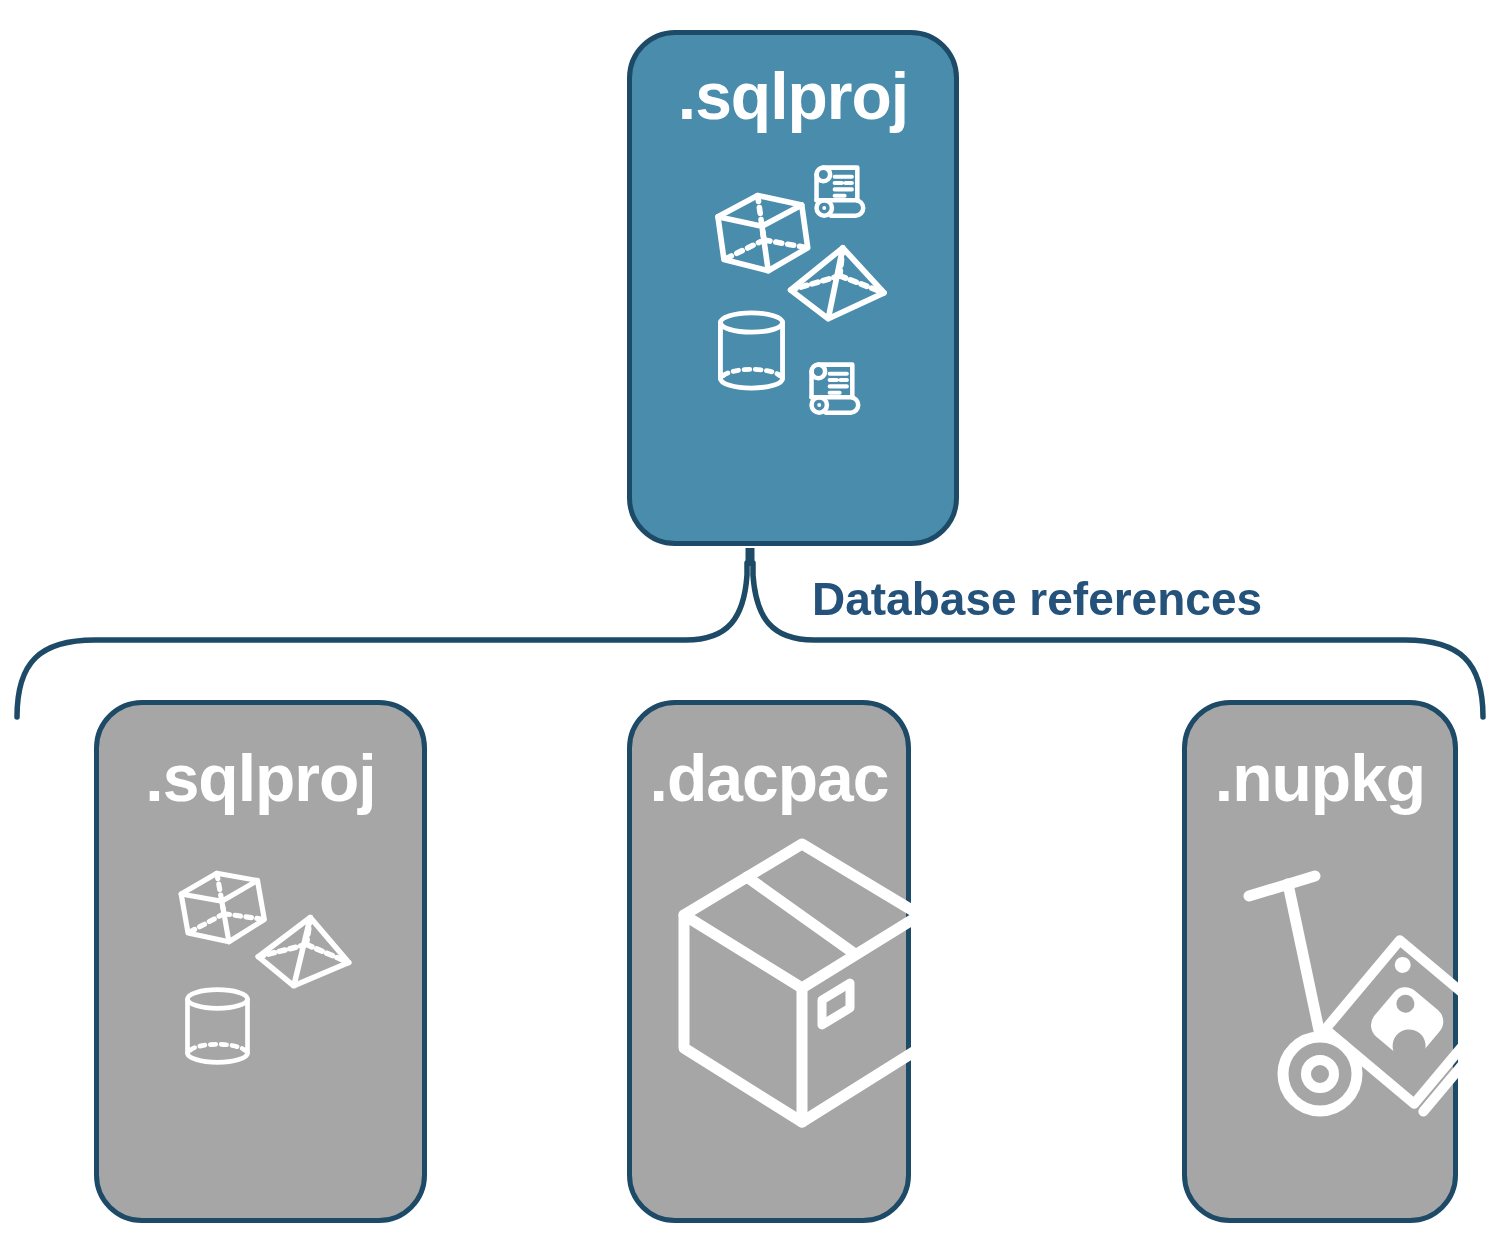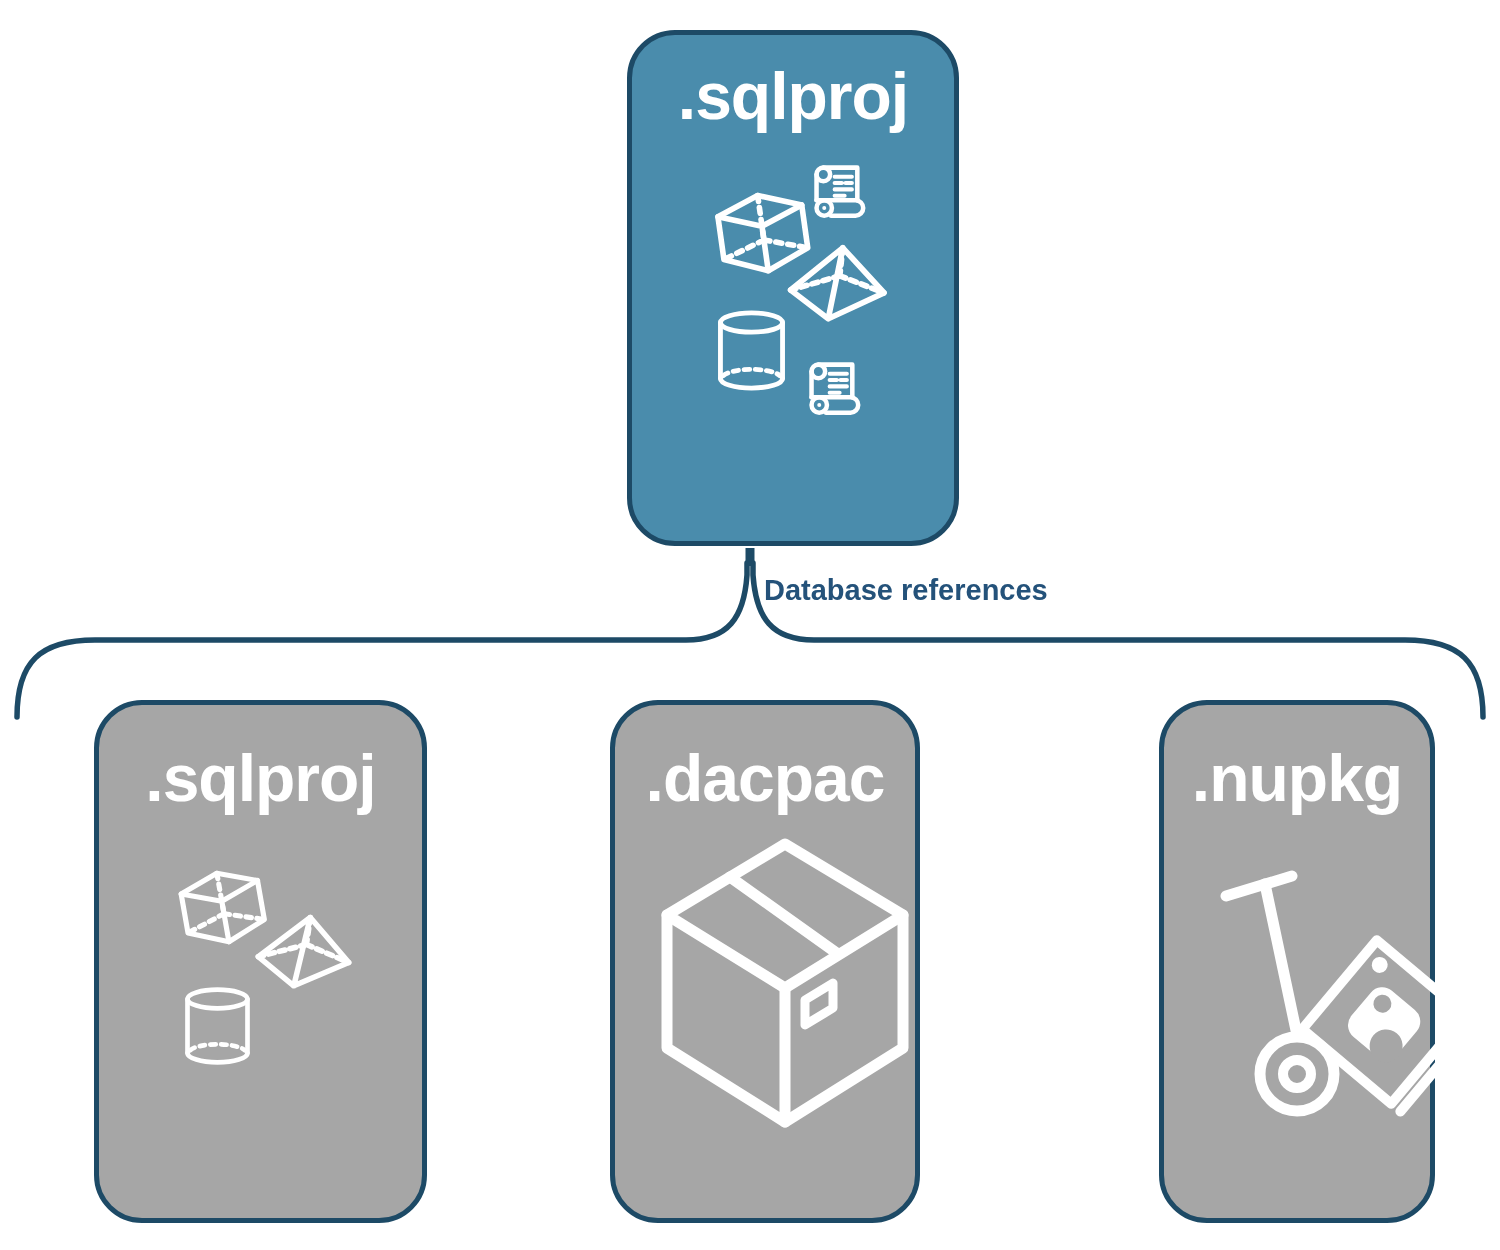--- a/index.html
+++ b/index.html
@@ -19,43 +19,43 @@
   }
   .box-root{
     left:583px;top:30px;width:332px;height:516px;
     background:#4A8CAC;
   }
   .box-child{
     top:700px;height:523px;
     background:#A6A6A6;
   }
   .box-child-1{left:50px;width:333px;}
-  .box-child-2{left:566px;width:310px;}
-  .box-child-3{left:1115px;width:276px;}
+  .box-child-2{left:583px;width:284px;}
+  .box-child-3{left:1138px;width:276px;}
   .box-title{
     display:block;
     text-align:center;
     color:#ffffff;
     font-size:66px;
     font-weight:700;
     letter-spacing:-1px;
     line-height:1;
   }
   .box-root .box-title{margin-top:28px;}
   .box-child .box-title{margin-top:40px;}
   .icon-svg{position:absolute;overflow:visible;}
   #root-objects-icon{left:65px;top:125px;width:200px;height:300px;}
   #child-objects-icon{left:75px;top:155px;width:190px;height:210px;}
   #dacpac-icon{left:50px;top:133px;width:240px;height:290px;}
   #nupkg-icon{left:45px;top:145px;width:260px;height:280px;}
   #brace-svg{position:absolute;left:0;top:0;width:1500px;height:1250px;}
   .branch-label{
     position:absolute;
-    left:764px;top:576px;
-    font-size:29px;
+    left:812px;top:576px;
+    font-size:46px;
     font-weight:700;
     color:#24527A;
     white-space:nowrap;
     line-height:1;
   }
 </style>
 </head>
 <body>
 
 <div class="canvas">

